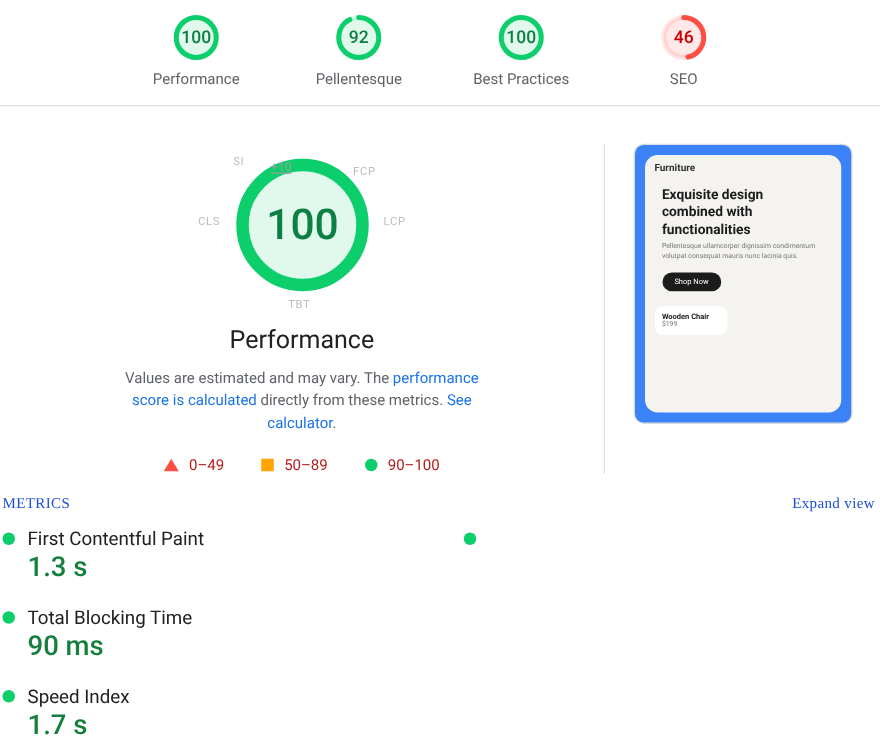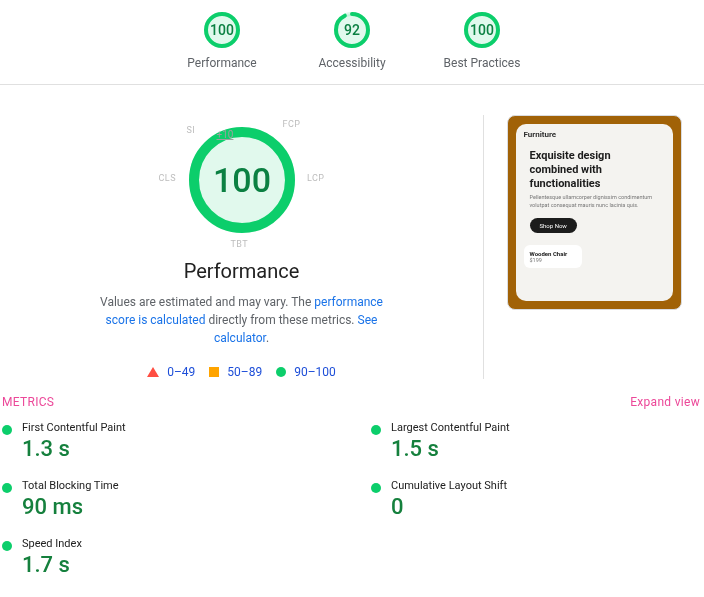--- a/index.html
+++ b/index.html
@@ -41,58 +41,58 @@
     display: flex; flex-direction: column; align-items: center;
     border-right: 1px solid #e0e0e0;
     padding-right: 20px;
   }
   .big-gauge { position: relative; width: 130px; height: 130px; }
   .big-gauge svg { width: 130px; height: 130px; }
   .big-gauge .arc-bg { stroke-width: 10; }
   .big-gauge .arc-fg { stroke-width: 10; }
   .big-gauge .gauge-num { font-size: 34px; font-weight: 500; }
   .polar-label { position: absolute; font-size: 9px; color: #bdbdbd; letter-spacing: .5px; text-align: center; }
-  .pl-fcp { top: 4px; right: 6px; }
+  .pl-fcp { top: 18px; right: 6px; }
   .pl-lcp { top: 58px; right: -18px; }
   .pl-tbt { bottom: -4px; left: 54px; }
   .pl-cls { top: 58px; left: -18px; }
   .pl-si  { top: 10px; left: 10px; }
   .polar-plus { position: absolute; top: 14px; left: 40px; font-size: 10px; color: #9e9e9e; text-decoration: underline; }
   .hero-title { font-size: 20px; margin-top: 14px; }
   .hero-desc { font-size: 12px; color: #5f6368; margin-top: 10px; max-width: 310px; text-align: center; line-height: 1.5; }
   .hero-desc a { color: #1a73e8; text-decoration: none; }
-  .legend { display: flex; gap: 14px; margin-top: 18px; font-size: 12px; color: #1d4ed8; align-items: center; }
+  .legend { display: flex; gap: 30px; margin-top: 18px; font-size: 12px; color: #b91c1c; align-items: center; }
   .lg { display: flex; align-items: center; gap: 8px; }
   .lg-tri { width: 0; height: 0; border-left: 6px solid transparent; border-right: 6px solid transparent; border-bottom: 10px solid #ff4e42; }
   .lg-sq  { width: 10px; height: 10px; background: #ffa400; }
   .lg-dot { width: 10px; height: 10px; border-radius: 50%; background: #0cce6b; }
 
   .hero-right { flex: 0 0 200px; display:flex; justify-content:center; padding-left: 20px; }
   .device-frame {
-    width: 175px; height: 195px; border: 1px solid #dadce0; border-radius: 8px;
-    padding: 8px; background: #a16207; overflow: hidden;
+    width: 175px; height: 224px; border: 1px solid #dadce0; border-radius: 8px;
+    padding: 8px; background: #3b82f6; overflow: hidden;
   }
   .mock { background: #f4f3f0; border-radius: 10px; height: 100%; display:flex; flex-direction:column; }
   .mock-top { display:flex; align-items:center; justify-content:space-between; padding: 6px 8px; font-size: 8px; font-weight:700; color:#323232;}
   .mock-hamwrap{display:flex;flex-direction:column;gap:2px;}
   .mock-hero{ text-align:left; padding: 4px 14px 0; }
   .mock-h1{ font-size:11px; font-weight:700; line-height:1.25; color:#1c1c1c;}
   .mock-p { font-size:5.5px; color:#777; margin-top:4px; line-height:1.4;}
   .mock-btn{ margin:8px auto 0; background:#1c1c1c; color:#fff; font-size:6px; padding:4px 10px; border-radius:10px; display:inline-block;}
   .mock-card{ margin:12px 8px 0; background:#fff; border-radius:6px; padding:5px 6px; width:58px;}
   .mock-card-t{font-size:6px; font-weight:700; color:#222;}
   .mock-card-p{font-size:5.5px; color:#777;}
 
   
-  .metrics-bar { display:flex; justify-content:space-between; align-items:center; padding: 6px 4px 6px 2px; color:#ec4899; font-size:12px; letter-spacing:.3px;}
+  .metrics-bar { display:flex; justify-content:space-between; align-items:center; padding: 6px 4px 6px 2px; color:#1d4ed8; font-size:12px; letter-spacing:.3px;font-family:Liberation Serif, serif;}
   .metrics-grid { display:grid; grid-template-columns: 1fr 1fr; column-gap: 40px; row-gap: 18px; padding: 6px 4px 16px 2px; }
   .metric { display:flex; gap:10px; }
   .m-dot { width:10px; height:10px; border-radius:50%; background:#0cce6b; margin-top:4px; flex:none;}
   .m-body {}
-  .m-name{ font-size:11px; color:#212121; }
+  .m-name{ font-size:15px; color:#212121; }
   .m-val { font-size:22px; font-weight:500; color:#15803d; margin-top:2px;}
   .single-col { grid-column: 1; }
 </style>
 </head>
 <body>
 
 <div class="top-gauges">
   <div class="top-gauge g-green">
     <svg class="gauge-svg" viewBox="0 0 40 40">
       <circle class="arc-fill" cx="20" cy="20" r="16"></circle>
@@ -102,30 +102,39 @@
     </svg>
     <div class="gauge-label">Performance</div>
   </div>
   <div class="top-gauge g-green">
     <svg class="gauge-svg" viewBox="0 0 40 40">
       <circle class="arc-fill" cx="20" cy="20" r="16"></circle>
       <circle class="arc-bg" cx="20" cy="20" r="16"></circle>
       <circle class="arc-fg" cx="20" cy="20" r="16" stroke-dasharray="100.5 100.5" stroke-dashoffset="8"></circle>
       <text class="gauge-num" x="20" y="20">92</text>
     </svg>
-    <div class="gauge-label">Accessibility</div>
+    <div class="gauge-label">Pellentesque</div>
   </div>
   <div class="top-gauge g-green">
     <svg class="gauge-svg" viewBox="0 0 40 40">
       <circle class="arc-fill" cx="20" cy="20" r="16"></circle>
       <circle class="arc-bg" cx="20" cy="20" r="16"></circle>
       <circle class="arc-fg" cx="20" cy="20" r="16" stroke-dasharray="100.5 100.5" stroke-dashoffset="0"></circle>
       <text class="gauge-num" x="20" y="20">100</text>
     </svg>
     <div class="gauge-label">Best Practices</div>
+  </div>
+  <div class="top-gauge g-red">
+    <svg class="gauge-svg" viewBox="0 0 40 40">
+      <circle class="arc-fill" cx="20" cy="20" r="16"></circle>
+      <circle class="arc-bg" cx="20" cy="20" r="16"></circle>
+      <circle class="arc-fg" cx="20" cy="20" r="16" stroke-dasharray="100.5 100.5" stroke-dashoffset="54"></circle>
+      <text class="gauge-num" x="20" y="20">46</text>
+    </svg>
+    <div class="gauge-label">SEO</div>
   </div>
 </div>
 
 <div class="hero-row">
   <div class="hero-left">
     <div class="big-gauge g-green">
       <span class="polar-label pl-fcp">FCP</span>
       <span class="polar-label pl-lcp">LCP</span>
       <span class="polar-label pl-tbt">TBT</span>
       <span class="polar-label pl-cls">CLS</span>
@@ -190,39 +199,28 @@
 <div class="metrics-grid">
   <div class="metric">
     <span class="m-dot"></span>
     <div class="m-body">
       <div class="m-name">First Contentful Paint</div>
       <div class="m-val">1.3 s</div>
     </div>
   </div>
   <div class="metric">
     <span class="m-dot"></span>
-    <div class="m-body">
-      <div class="m-name">Largest Contentful Paint</div>
-      <div class="m-val">1.5 s</div>
-    </div>
   </div>
   <div class="metric">
     <span class="m-dot"></span>
     <div class="m-body">
       <div class="m-name">Total Blocking Time</div>
       <div class="m-val">90 ms</div>
     </div>
   </div>
-  <div class="metric">
-    <span class="m-dot"></span>
-    <div class="m-body">
-      <div class="m-name">Cumulative Layout Shift</div>
-      <div class="m-val">0</div>
-    </div>
-  </div>
   <div class="metric single-col">
     <span class="m-dot"></span>
     <div class="m-body">
       <div class="m-name">Speed Index</div>
       <div class="m-val">1.7 s</div>
     </div>
   </div>
 </div>
 
 </body></html>

